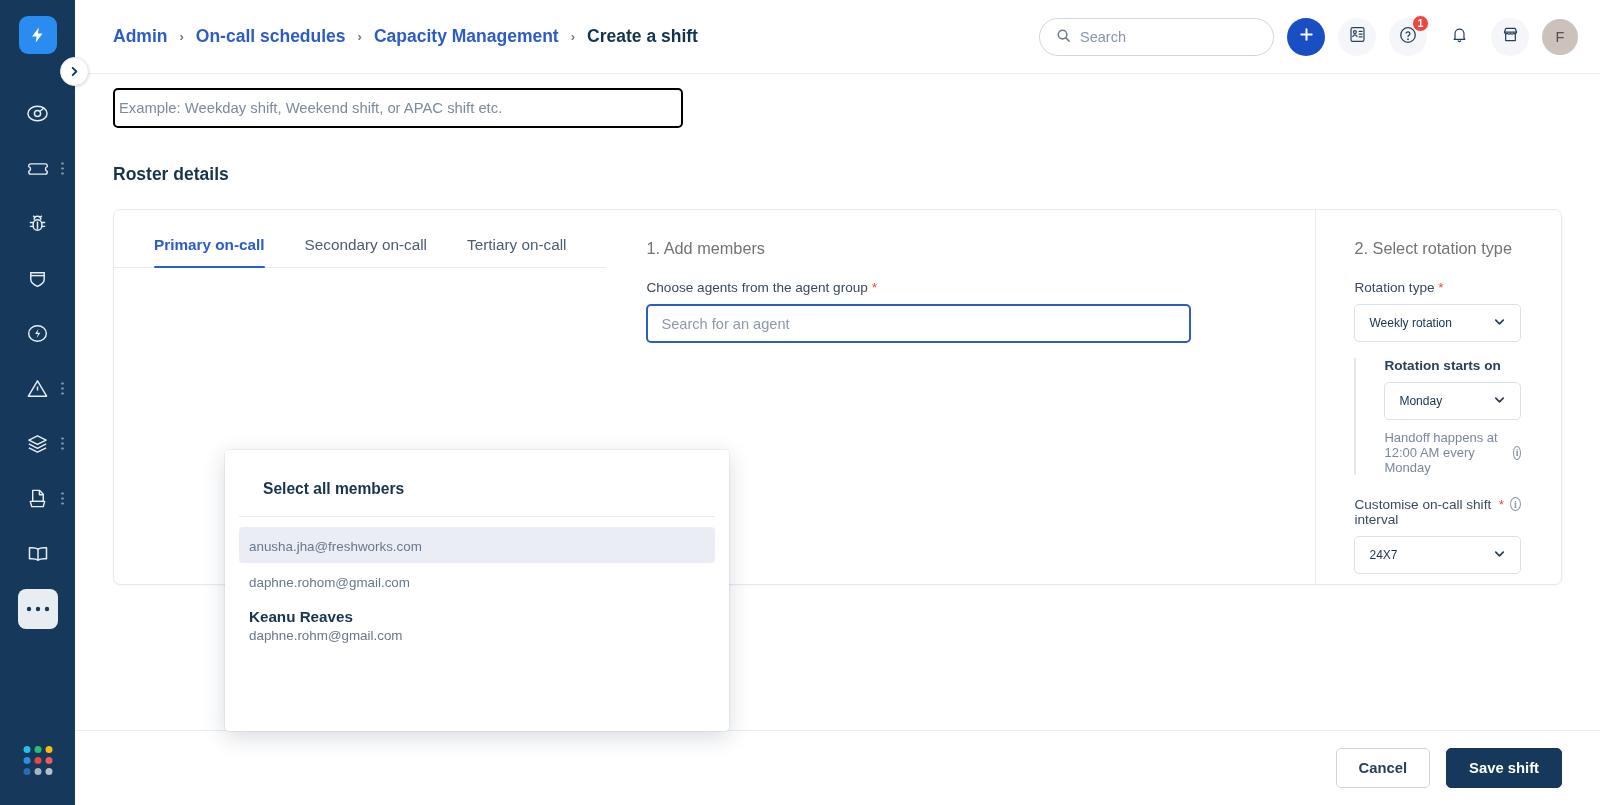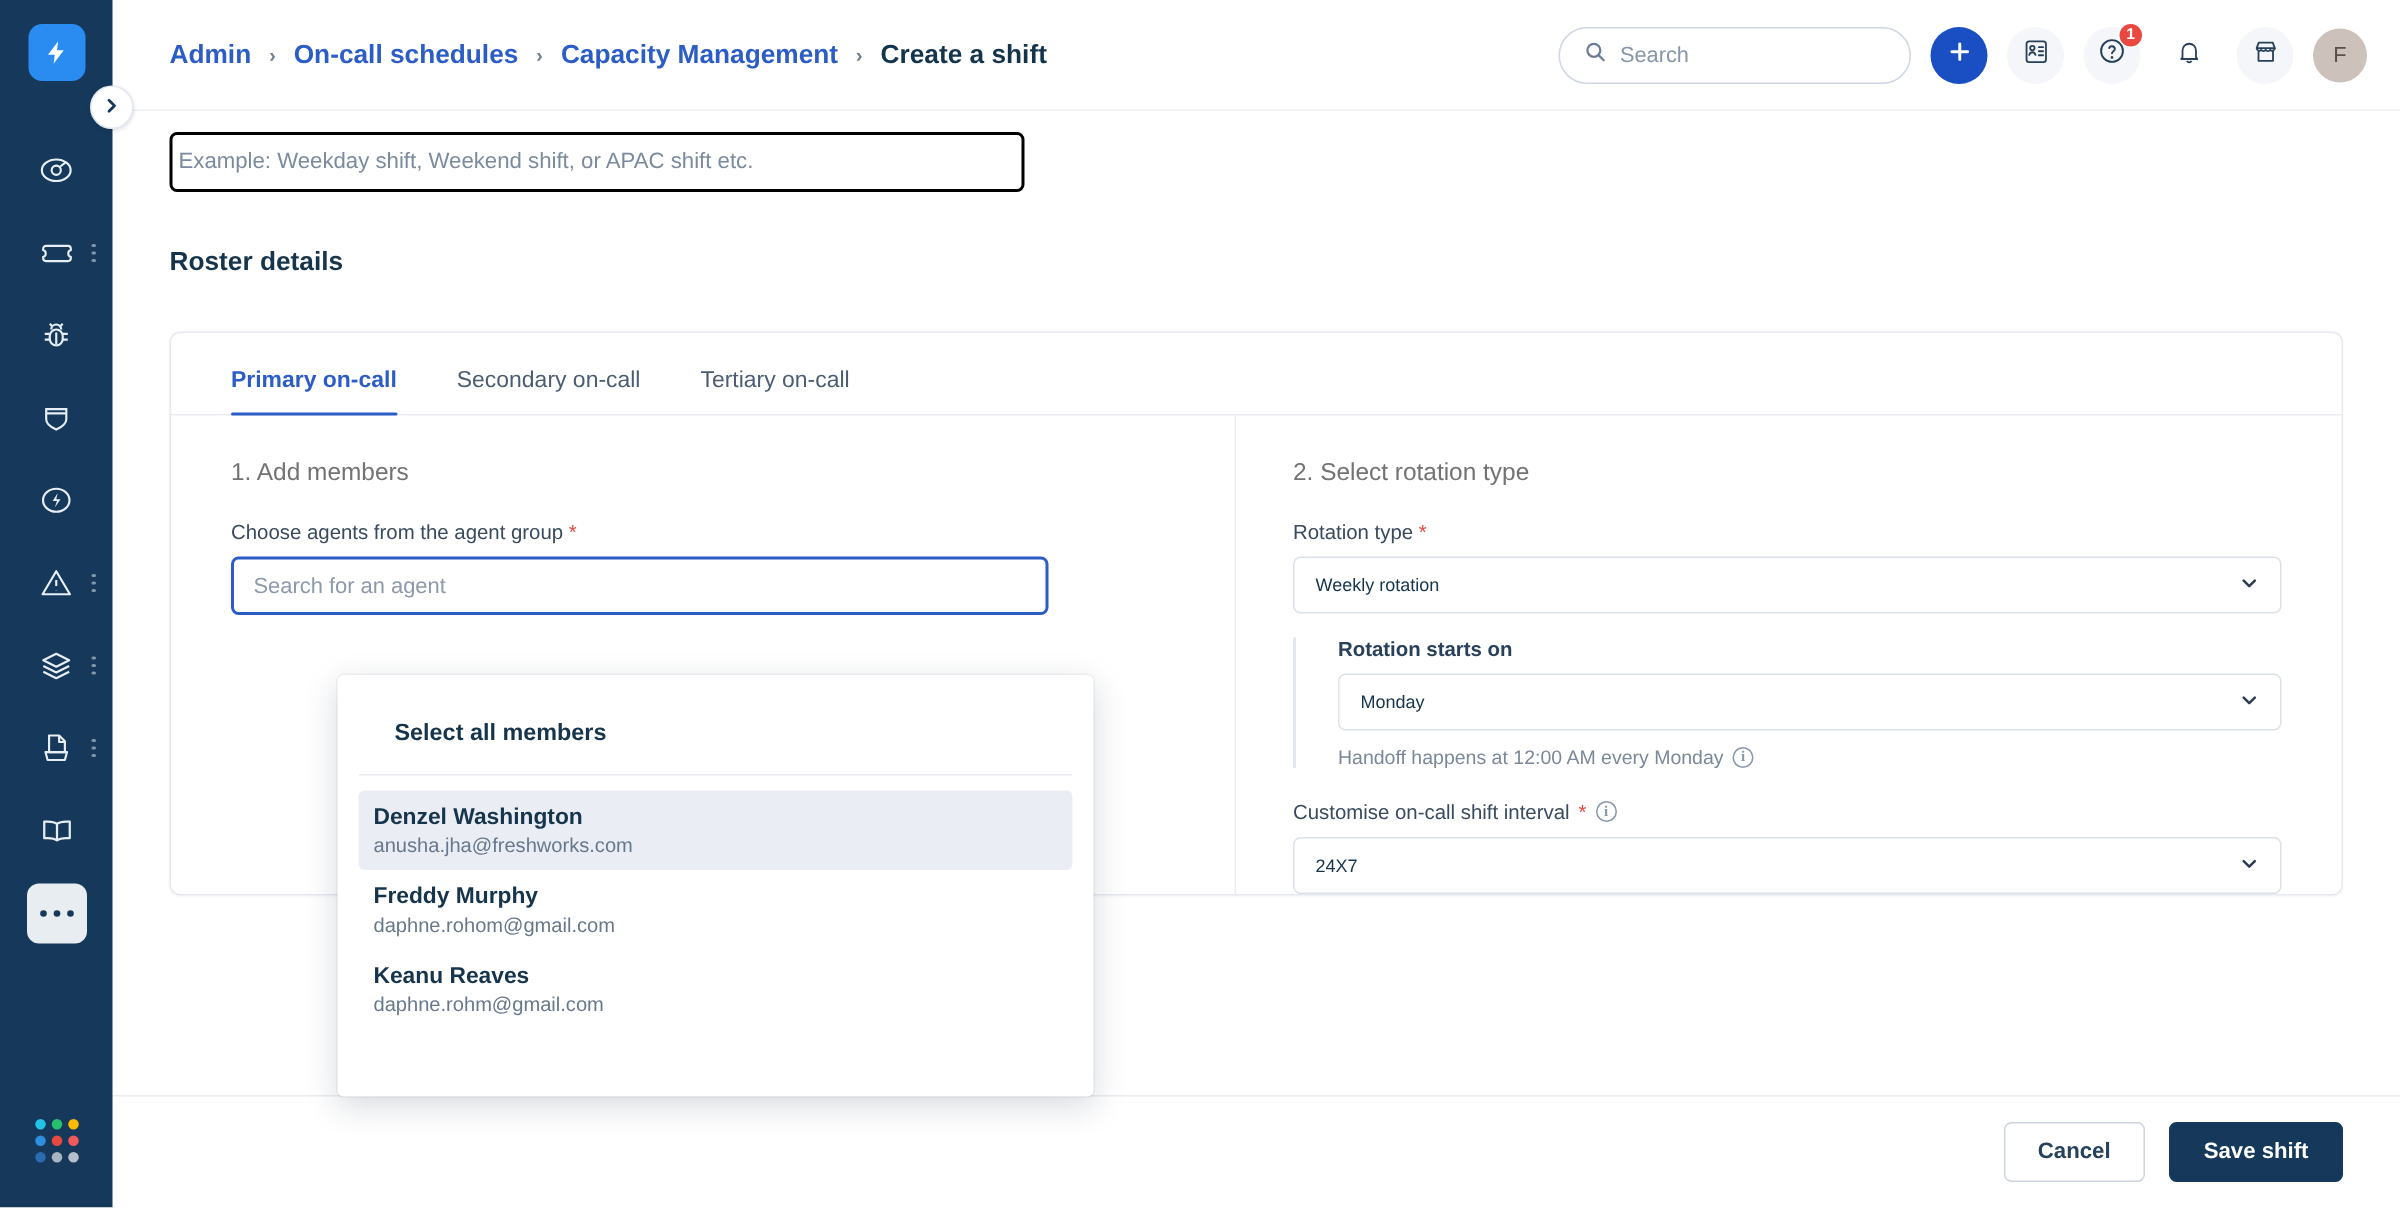--- a/index.html
+++ b/index.html
@@ -111,25 +111,25 @@
     display: flex; align-items: center; padding: 0 4px;
     color: #7c8a9e; font-size: 14.8px;
   }
 
   .section-title {
     margin-top: 36px;
     font-size: 17.5px; font-weight: 700; color: #16344c;
   }
 
   .card {
-    margin-top: 36px;
+    margin-top: 24px;
     height: 376px;
     border: 1px solid #e6eaf0; border-radius: 7px;
     background: #fff;
-    display: flex; flex-direction: column;
+    display: flex; flex-direction: row;
     box-shadow: 0 1px 2px rgba(20,40,70,.035);
   }
   .tabs {
     height: 58px; display: flex; align-items: flex-end;
     padding: 0 40px; border-bottom: 1px solid #e9edf2;
     gap: 40px;
   }
   .tab {
     font-size: 15.3px; color: #4c5d72; padding-bottom: 13px;
     position: relative; white-space: nowrap;
@@ -610,25 +610,23 @@
                 <path d="M3 5.5 7 9.5l4-4"></path>
               </svg>
           </span>
         </div>
       </div>
 
       <div class="dropdown">
         <div class="dd-all">Select all members</div>
         <div class="dd-list">
           <div class="dd-item hl">
-            <div class="dd-name">Denzel Washington</div>
             <div class="dd-mail">anusha.jha@freshworks.com</div>
           </div>
           <div class="dd-item">
-            <div class="dd-name">Freddy Murphy</div>
             <div class="dd-mail">daphne.rohom@gmail.com</div>
           </div>
           <div class="dd-item">
             <div class="dd-name">Keanu Reaves</div>
             <div class="dd-mail">daphne.rohm@gmail.com</div>
           </div>
         </div>
       </div>
 
       <div class="footer">

